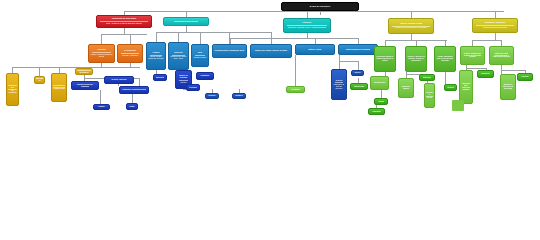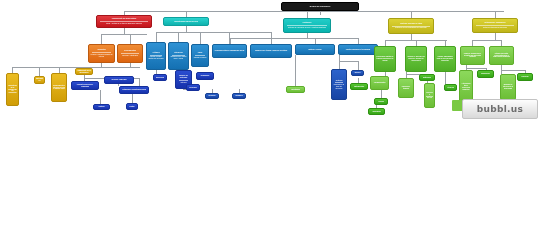--- a/index.html
+++ b/index.html
@@ -405,16 +405,13 @@
         </div>
       </div>
       <div class="node n-green2" style="left: 286px; top: 86px; width: 19px; height: 7px;">
         <div class="inner">
           <span class="ttl">Resultados</span>
         </div>
       </div>
     </div>
 
   <div id="wm-tab"></div>
-  <div id="watermark">
-    <span class="wm-text">bubbl.us</span>
-  </div>
 </div>
 
 </body></html>

